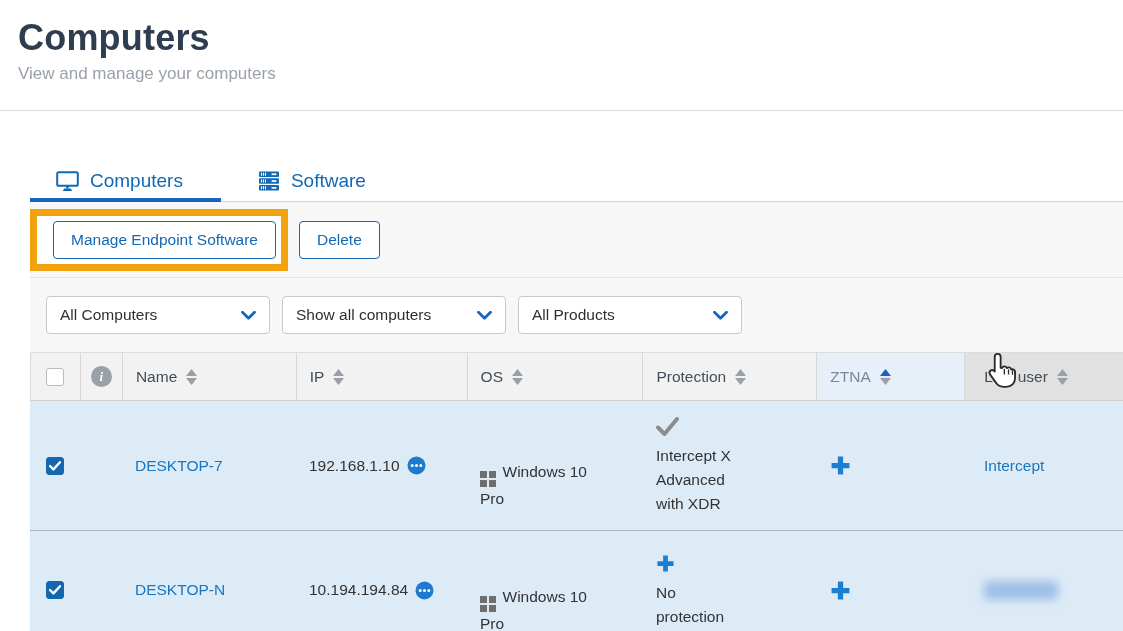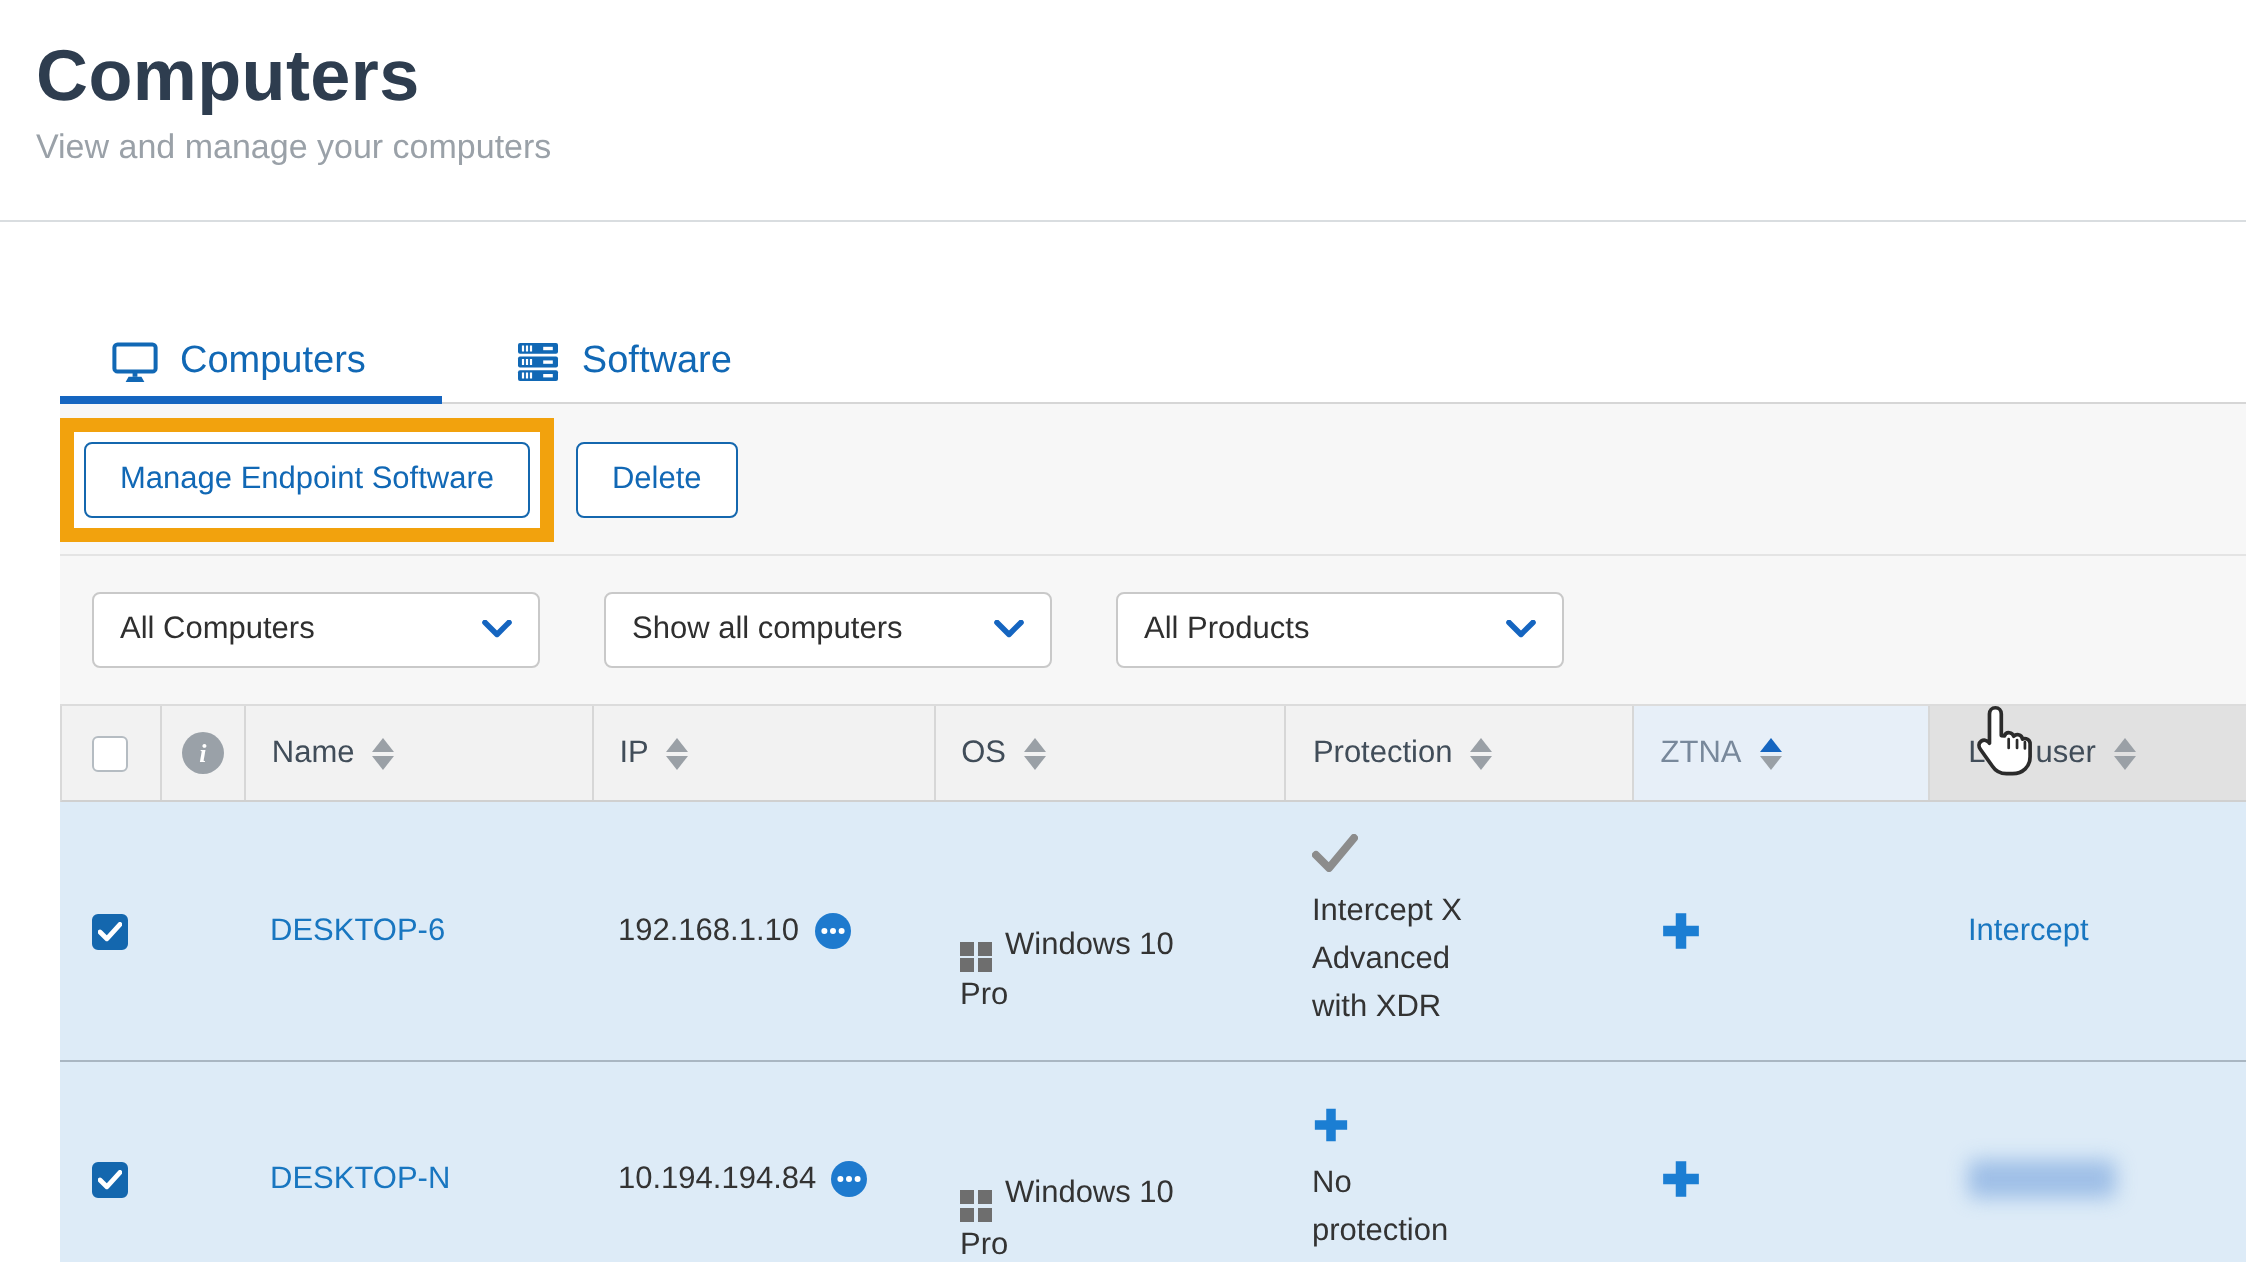--- a/index.html
+++ b/index.html
@@ -22,25 +22,25 @@
   .tab { display:flex; align-items:center; gap:11px; font-size:19px; color:#1168b5; position:relative; cursor:pointer; }
   .tab-computers { padding:0 38px 0 26px; }
   .tab-servers { margin-left:27px; padding:0 10px; }
   .tab.active::after { content:""; position:absolute; left:0; right:0; bottom:-1px; height:4px; background:#1565c0; }
   .tab-icon { display:flex; align-items:center; }
 
   
   .toolbar { background:#f7f7f7; border-bottom:1px solid #e4e4e4; height:76px; display:flex; align-items:center; }
   .highlight-box { border:7px solid #F2A20D; padding:5px; background:#fff; display:flex; }
   .btn { background:#fff; border:1px solid #1467ae; border-radius:4px; color:#1168b5;
-         font-size:15.5px; padding:9px 17px; font-family:inherit; cursor:pointer; white-space:nowrap; }
+         font-size:15.5px; padding:9px 17px; font-family:inherit; cursor:pointer; white-space:nowrap;margin-left:11px; }
   .delete-btn { margin-left:11px; }
 
   
-  .filters { background:#f7f7f7; border-bottom:1px solid #dcdcdc; height:75px; display:flex; align-items:center; padding-left:16px; gap:32px; }
+  .filters { background:#f7f7f7; border-bottom:1px solid #dcdcdc; height:75px; display:flex; align-items:center; padding-left:16px; gap:12px; }
   .select { width:224px; height:38px; background:#fff; border:1px solid #c9c9c9; border-radius:4px;
             display:flex; align-items:center; justify-content:space-between; padding:0 13px;
             font-size:15.5px; color:#2f2f2f; cursor:pointer; }
 
   
   .thead { display:flex; height:48px; background:#f2f2f2; border-left:1px solid #d9d9d9; border-bottom:1px solid #d0d0d0; }
   .th { display:flex; align-items:center; gap:9px; border-right:1px solid #d7d7d7; color:#414d59; font-size:15.5px; padding-left:13px; }
   .col-check { width:50px; } .col-info { width:42px; }
   .col-name { width:174px; } .col-ip { width:171px; } .col-os { width:176px; }
   .col-protection { width:174px; } .col-ztna { width:148px; } .col-lastuser { width:158px; }
@@ -234,21 +234,21 @@
     <div class="trow">
       <div class="td col-check">
         <span class="checkbox checked">
           <svg width="12" height="10" viewBox="0 0 12 10">
               <path d="M1 5l3.4 3.4L11 1.2" fill="none" stroke="#fff" stroke-width="2.4" stroke-linecap="round" stroke-linejoin="round"></path>
             </svg>
         </span>
       </div>
       <div class="td col-info"></div>
       <div class="td col-name">
-        <span class="device-link">DESKTOP-6</span>
+        <span class="device-link">DESKTOP-7</span>
       </div>
       <div class="td col-ip">
         <span class="ip-text">192.168.1.10</span>
         <span class="ellipsis-btn">
           <svg width="19" height="19" viewBox="0 0 19 19">
               <circle cx="9.5" cy="9.5" r="9" fill="#1e7ace"></circle>
               <circle cx="5.2" cy="9.5" r="1.5" fill="#fff"></circle>
               <circle cx="9.5" cy="9.5" r="1.5" fill="#fff"></circle>
               <circle cx="13.8" cy="9.5" r="1.5" fill="#fff"></circle>
             </svg>

